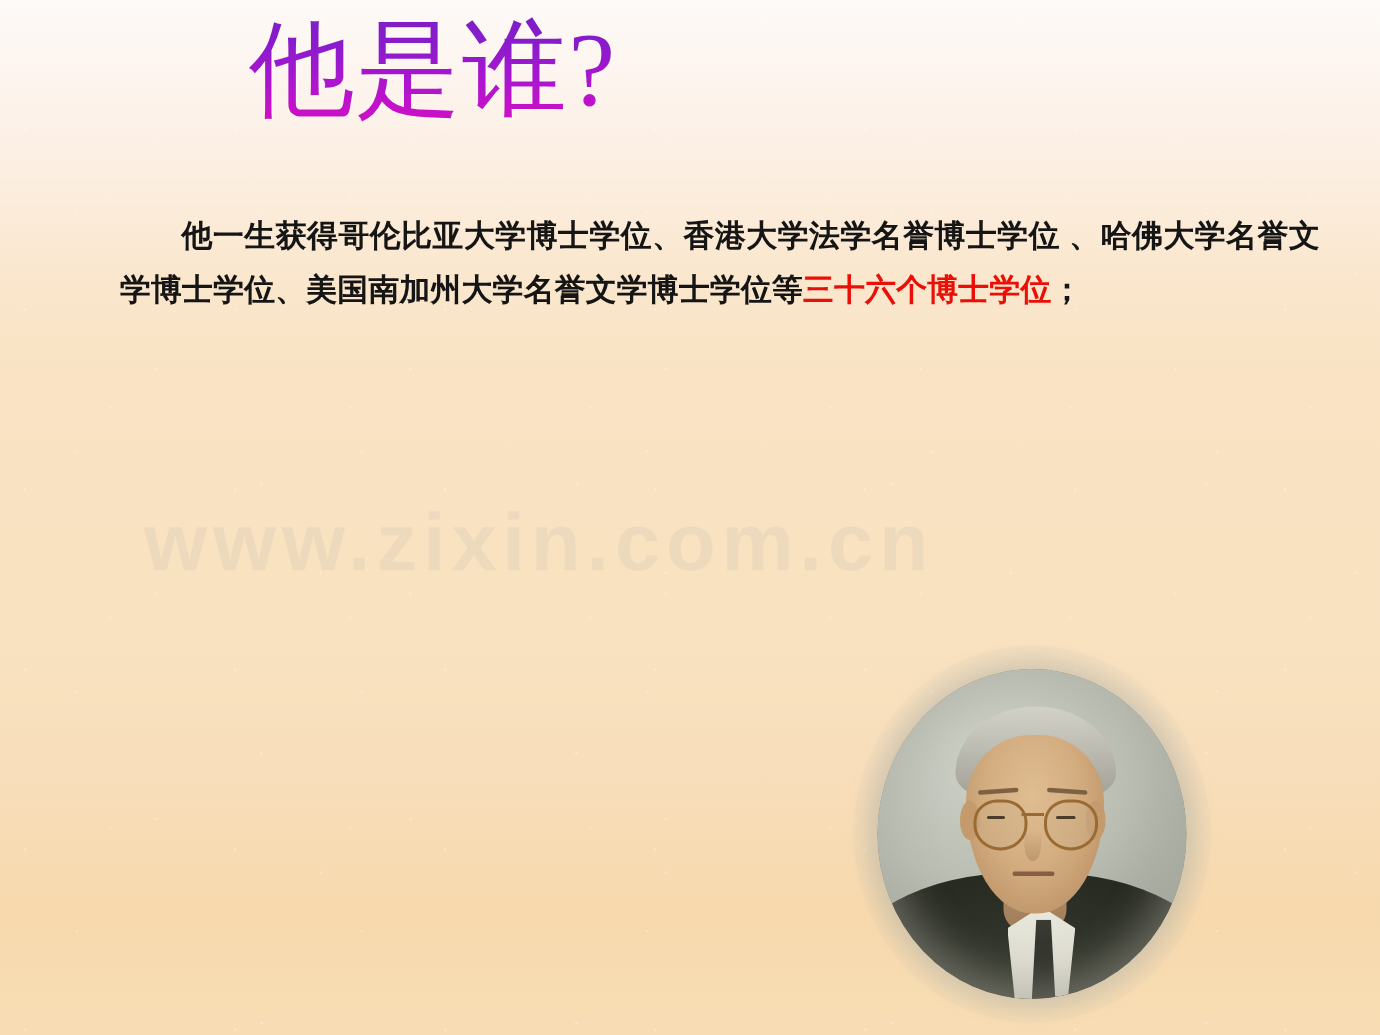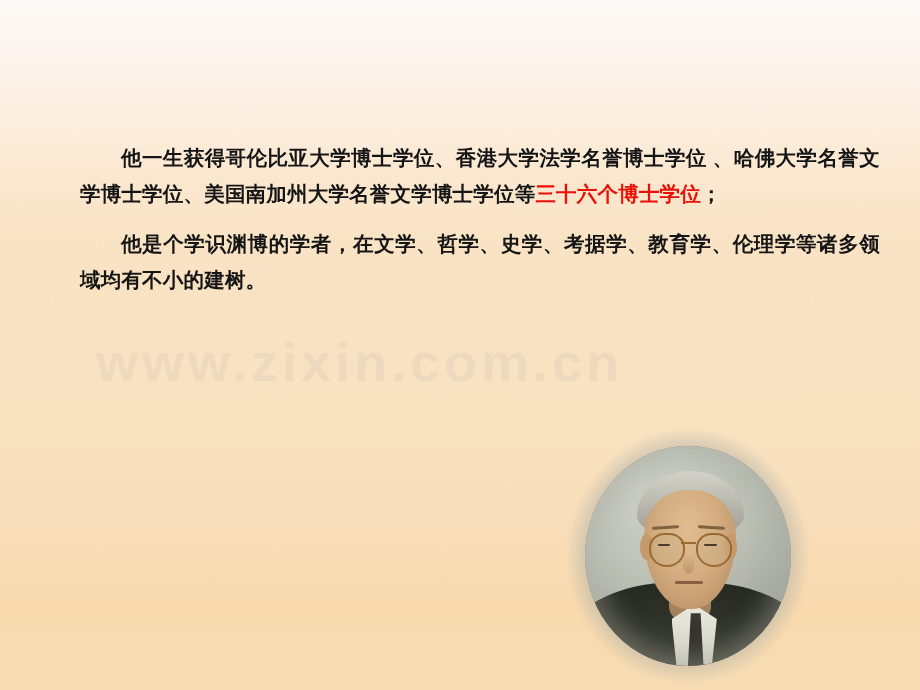--- a/index.html
+++ b/index.html
@@ -302,24 +302,24 @@
 </style>
 </head>
 <body>
 
 <div id="slide">
 
   <div id="speckle"></div>
 
   <div id="watermark">www.zixin.com.cn</div>
 
+  <div id="title">他是谁?</div>
 
   <div id="body-copy">
     <p class="para p1"><span>他一生获得哥伦比亚大学博士学位、香港大学法学名誉博士学位 、哈佛大学名誉文学博士学位、美国南加州大学名誉文学博士学位等</span><span class="hl">三十六个博士学位</span><span>；</span></p>
-    <p class="para p4"><span>他是个学识渊博的学者，在文学、哲学、史学、考据学、教育学、伦理学等诸多领域均有不小的建树。</span></p>
   </div>
 
 
   <div id="portrait-halo"></div>
   <div id="portrait">
     <div class="ph">
       <div class="backdrop"></div>
       <div class="suit"></div>
       <div class="neck"></div>
       <div class="shirt"></div>

